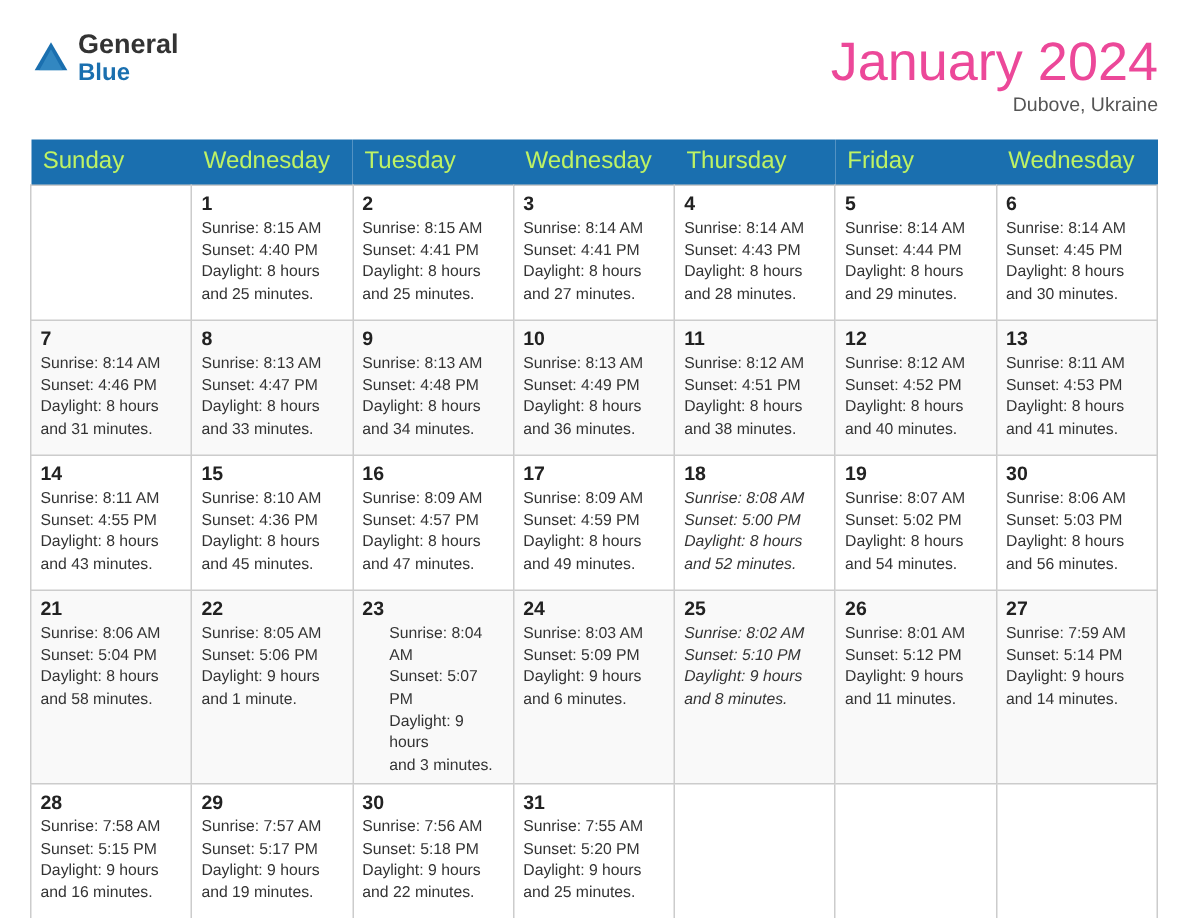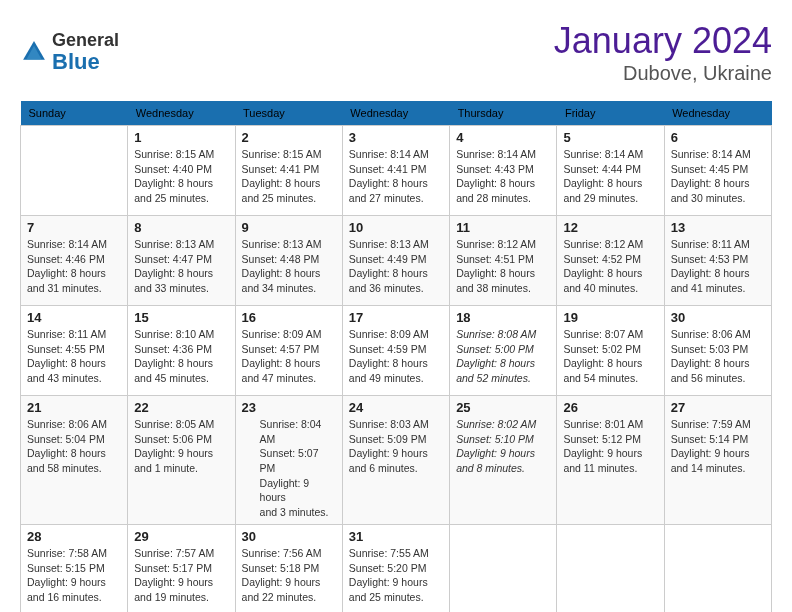--- a/index.html
+++ b/index.html
@@ -6,70 +6,70 @@
     body {
       font-family: Arial, sans-serif;
       background: #fff;
       width: 792px;
       min-height: 612px;
       padding: 20px;
     }
     .header {
       display: flex;
       justify-content: space-between;
-      align-items: center;
+      align-items: flex-start;
       margin-bottom: 16px;
     }
     .logo {
       display: flex;
       align-items: center;
       gap: 4px;
     }
     .logo-text {
       display: flex;
       flex-direction: column;
       line-height: 1.1;
     }
     .logo-general {
       font-size: 18px;
       font-weight: bold;
       color: #333;
     }
     .logo-blue {
-      font-size: 22px;
+      font-size: 16px;
       font-weight: bold;
       color: #1a6faf;
     }
     .logo-icon {
       width: 28px;
       height: 28px;
     }
     .title-block {
       text-align: right;
     }
     .month-year {
       font-size: 36px;
       font-weight: normal;
-      color: #4c1d95;
+      color: #ec4899;
     }
     .location {
-      font-size: 20px;
+      font-size: 13px;
       color: #555;
     }
     .calendar-table {
       width: 100%;
       border-collapse: collapse;
       font-size: 11px;
     }
     .calendar-table th {
       background-color: #1a6faf;
-      color: #000000;
+      color: #bef264;
       text-align: left;
       padding: 6px 8px;
-      font-size: 11px;
+      font-size: 16px;
       font-weight: normal;
     }
     .calendar-table td {
       border: 1px solid #ccc;
       vertical-align: top;
       padding: 4px 6px;
       width: 14.28%;
       min-height: 80px;
       height: 90px;
       background: #fff;

